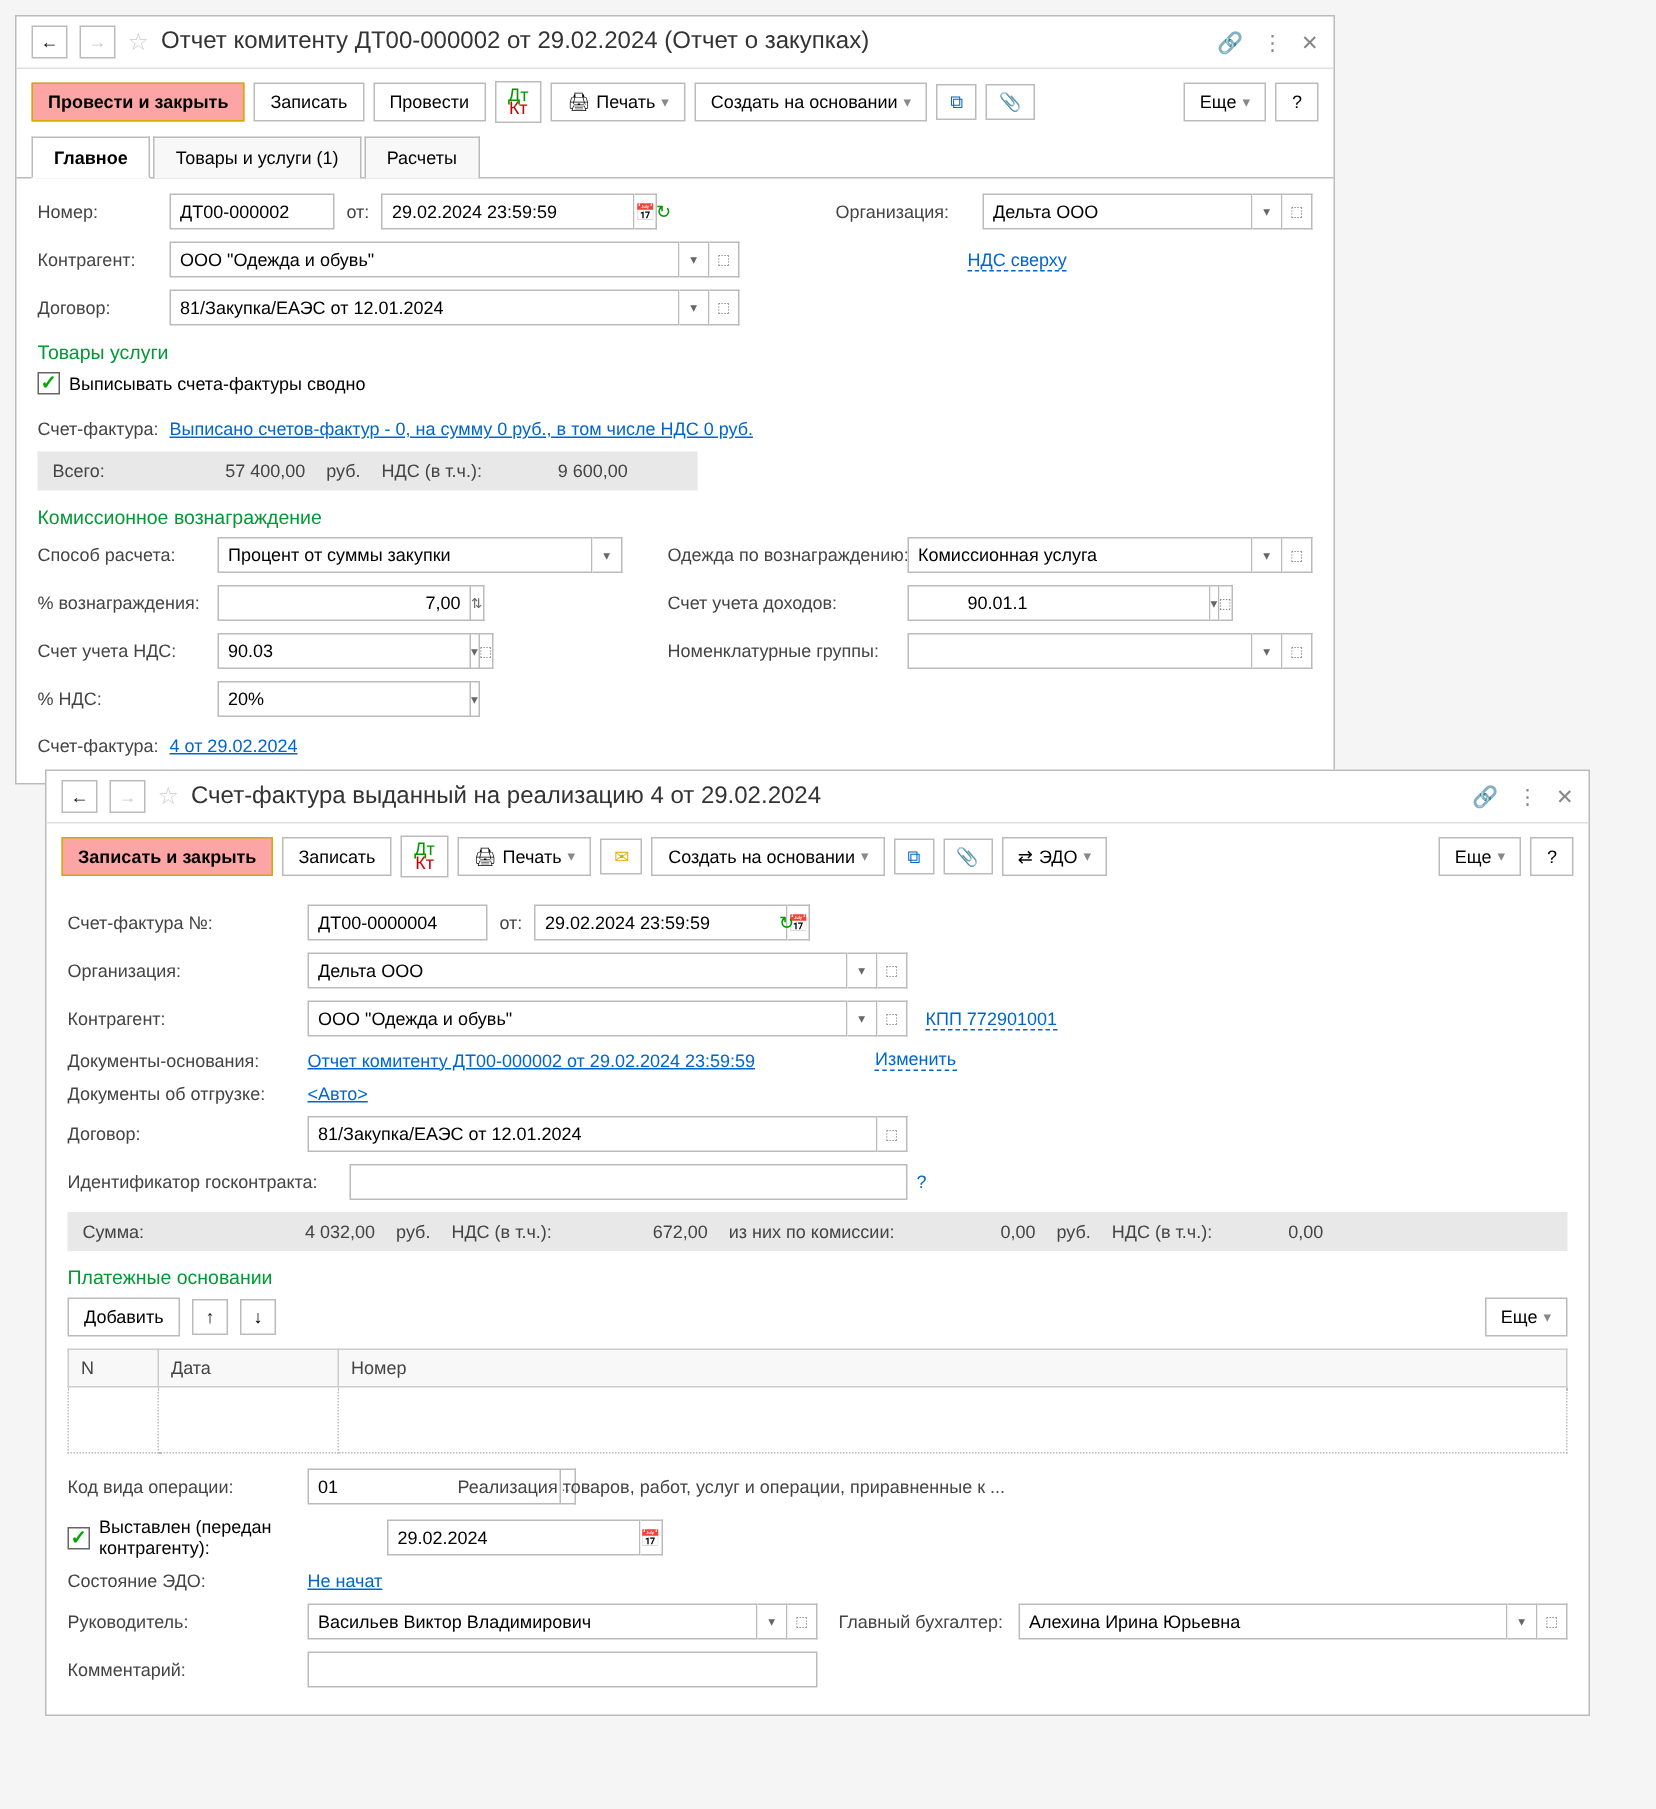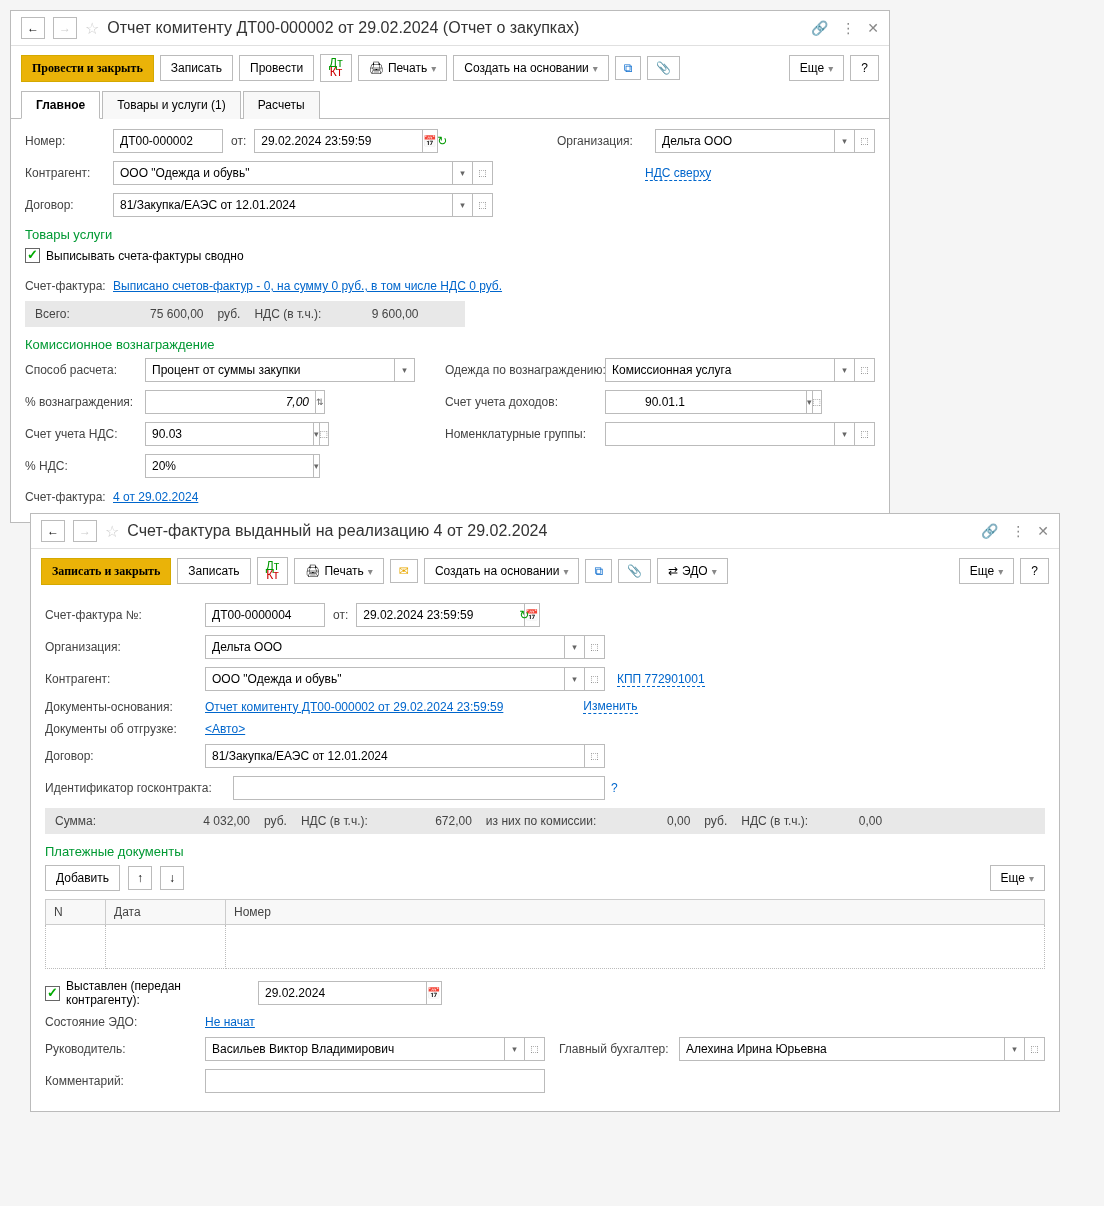--- a/index.html
+++ b/index.html
@@ -9,21 +9,21 @@
 .w2 { width: 1030px; margin-top: -10px; margin-left: 20px; position: relative; z-index: 2; }
 .titlebar { display: flex; align-items: center; padding: 6px 10px; gap: 8px; border-bottom: 1px solid #e0e0e0; }
 .nav-btn { width: 24px; height: 22px; border: 1px solid #bbb; background: #fff; display: inline-flex; align-items: center; justify-content: center; cursor: pointer; }
 .nav-btn.disabled { color: #ccc; }
 .star-icon { font-size: 16px; color: #ccc; cursor: pointer; }
 .title { font-size: 16px; font-weight: normal; color: #333; flex: 1; }
 .title-icons { display: flex; gap: 12px; align-items: center; }
 .title-icon { cursor: pointer; color: #888; font-size: 14px; }
 .toolbar { display: flex; gap: 6px; padding: 8px 10px; align-items: center; }
 .btn { border: 1px solid #bbb; background: #fff; padding: 5px 10px; cursor: pointer; display: inline-flex; align-items: center; gap: 4px; white-space: nowrap; }
-.btn-yellow { background: #eab308; border-color: #d4a900; font-weight: bold; font-family: Liberation Serif, serif; }
+.btn-yellow { background: #fca5a5; border-color: #d4a900; font-weight: bold; }
 .btn-icon { padding: 4px 8px; }
 .dropdown-arrow::after { content: ' ▾'; color: #888; font-size: 10px; }
 .spacer { flex: 1; }
 .tabs { display: flex; border-bottom: 1px solid #bbb; padding-left: 10px; }
 .tab { padding: 6px 14px; border: 1px solid #bbb; border-bottom: none; margin-right: 2px; cursor: pointer; background: #f8f8f8; position: relative; top: 1px; }
 .tab.active { background: #fff; border-bottom: 1px solid #fff; font-weight: bold; }
 .content { padding: 10px 14px; }
 .row { display: flex; align-items: center; gap: 8px; margin-bottom: 8px; }
 .label { color: #444; white-space: nowrap; }
 .input { border: 1px solid #bbb; padding: 4px 6px; height: 24px; background: #fff; }
@@ -134,39 +134,39 @@
     <div class="checkbox-row">
       <span class="check-icon checked"></span>
       <span>Выписывать счета-фактуры сводно</span>
     </div>
     <div class="row">
       <span class="label" style="width:80px">Счет-фактура:</span>
       <a class="link">Выписано счетов-фактур - 0, на сумму 0 руб., в том числе НДС 0 руб.</a>
     </div>
     <div class="totals-bar" style="width:440px">
       <span>Всего:</span>
-      <span style="flex:1;text-align:right">75 600,00</span>
+      <span style="flex:1;text-align:right">57 400,00</span>
       <span>руб.</span>
       <span>НДС (в т.ч.):</span>
       <span style="flex:1;text-align:center">9 600,00</span>
     </div>
     <div class="section-title">Комиссионное вознаграждение</div>
     <div class="two-col">
       <div class="col" style="max-width:390px">
         <div class="form-row">
             <span class="form-label">Способ расчета:</span>
             <div class="combo" style="flex:1">
               <input class="input" style="flex: 1 1 0%;" value="Процент от суммы закупки">
               <span class="combo-btn">▾</span>
             </div>
           </div>
         <div class="form-row">
             <span class="form-label">% вознаграждения:</span>
             <div class="combo" style="width:130px">
-              <input class="input" style="flex: 1 1 0%; text-align: right; font-style: italic;" value="7,00">
+              <input class="input" style="flex: 1 1 0%; text-align: right;" value="7,00">
               <span class="combo-btn">⇅</span>
             </div>
           </div>
         <div class="form-row">
             <span class="form-label">Счет учета НДС:</span>
             <div class="combo" style="width:160px">
               <input class="input" style="flex: 1 1 0%;" value="90.03">
               <span class="combo-btn">▾</span>
               <span class="combo-btn">⬚</span>
             </div>
@@ -307,21 +307,21 @@
       <span style="width:140px;text-align:right">4 032,00</span>
       <span>руб.</span>
       <span>НДС (в т.ч.):</span>
       <span style="width:90px;text-align:right">672,00</span>
       <span>из них по комиссии:</span>
       <span style="width:80px;text-align:right">0,00</span>
       <span>руб.</span>
       <span>НДС (в т.ч.):</span>
       <span style="width:60px;text-align:right">0,00</span>
     </div>
-    <div class="section-title">Платежные документы</div>
+    <div class="section-title">Платежные основании</div>
     <div class="row">
       <button class="btn">Добавить</button>
       <button class="btn btn-icon">
           <span>↑</span>
         </button>
       <button class="btn btn-icon">
           <span>↓</span>
         </button>
       <div class="spacer"></div>
       <button class="btn dropdown-arrow">Еще</button>
@@ -334,20 +334,28 @@
         <th>Номер</th>
       </tr>
       <tr class="table-body-row">
             <td></td>
             <td></td>
             <td></td>
           </tr>
     </tbody>
       </table>
     <div class="form-row">
+      <span class="form-label-sf">Код вида операции:</span>
+      <div class="combo" style="width:90px">
+          <input class="input" style="flex: 1 1 0%;" value="01">
+          <span class="combo-btn">…</span>
+        </div>
+      <span style="margin-left:10px;color:#444">Реализация товаров, работ, услуг и операции, приравненные к ...</span>
+    </div>
+    <div class="form-row">
       <span class="check-icon checked" style="margin-right:6px"></span>
       <span style="width:192px">Выставлен (передан контрагенту):</span>
       <div class="combo" style="width:150px">
           <input class="input" style="flex: 1 1 0%;" value="29.02.2024">
           <span class="calendar-btn">📅</span>
         </div>
     </div>
     <div class="form-row">
       <span class="form-label-sf">Состояние ЭДО:</span>
       <a class="link">Не начат</a>

